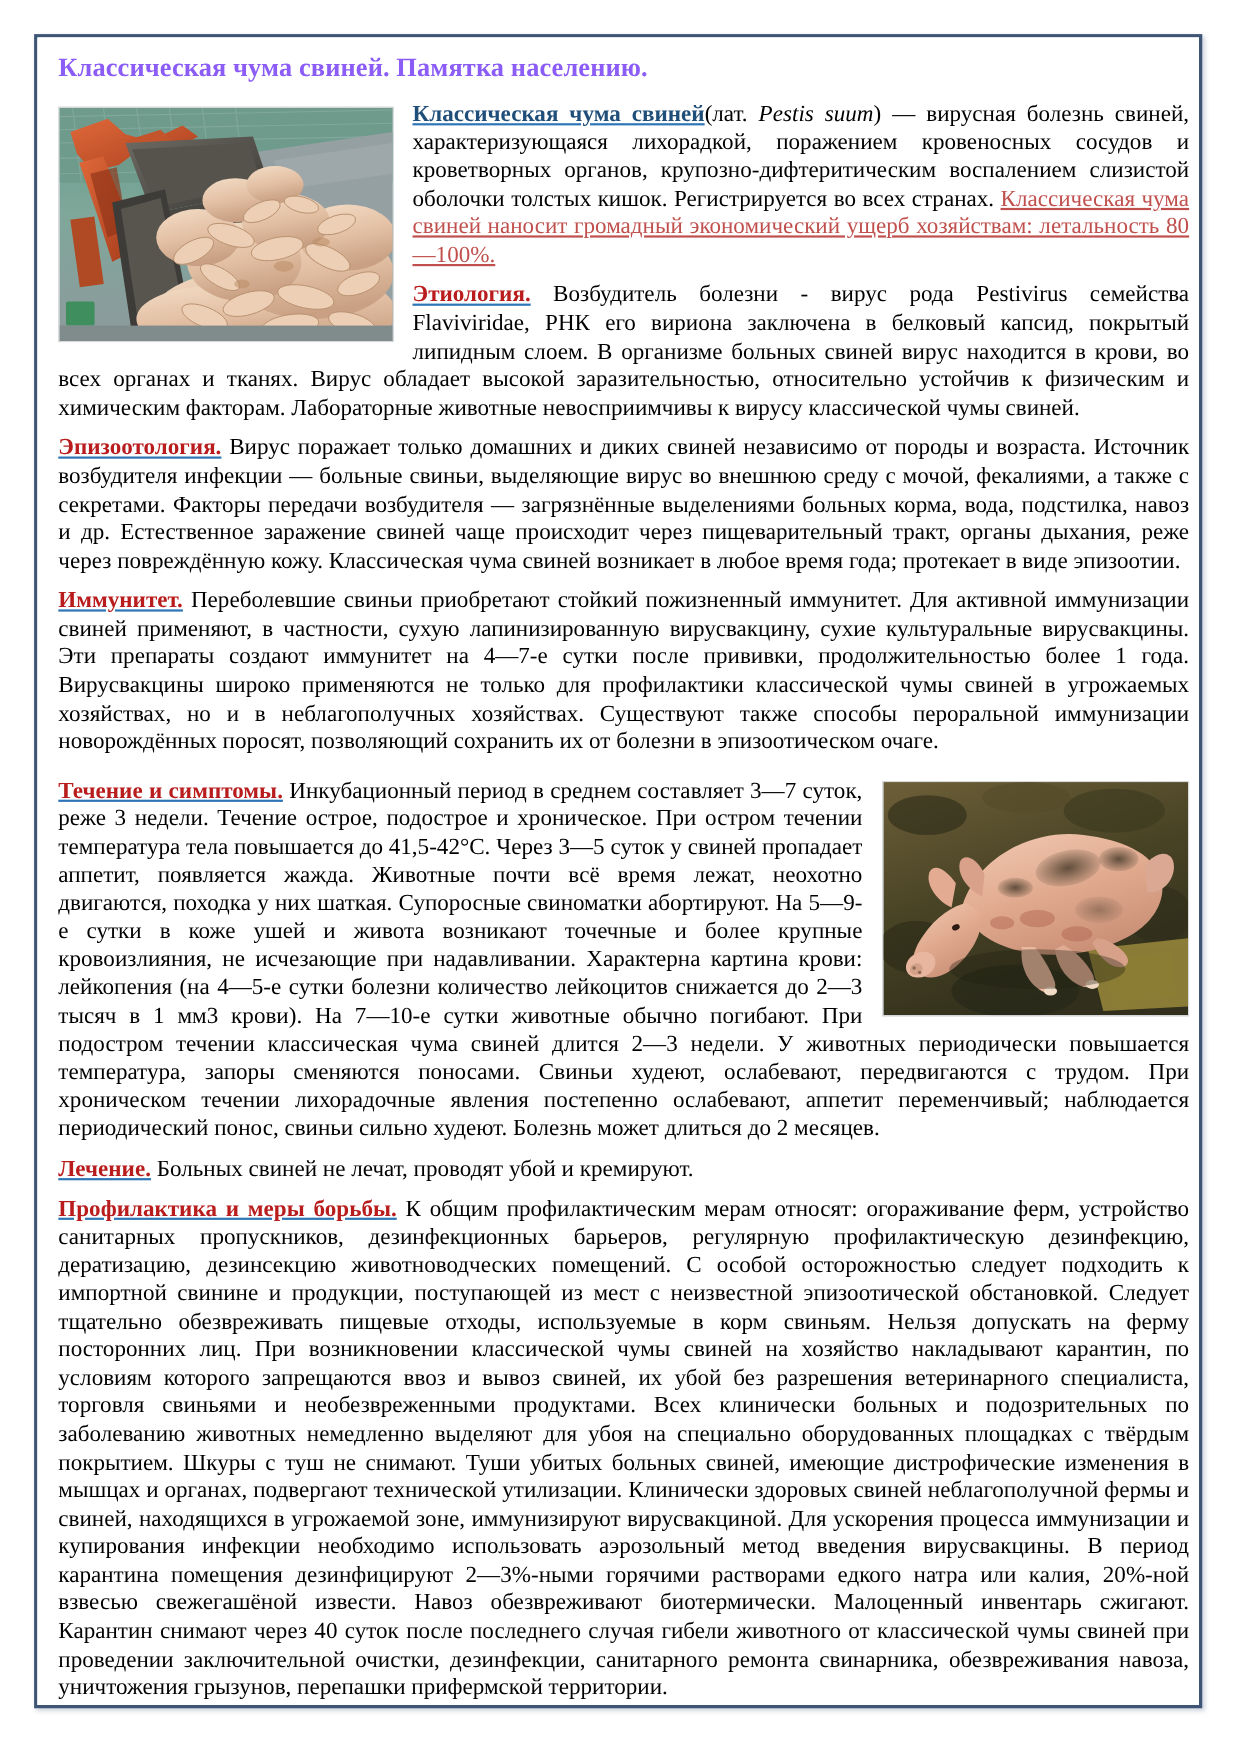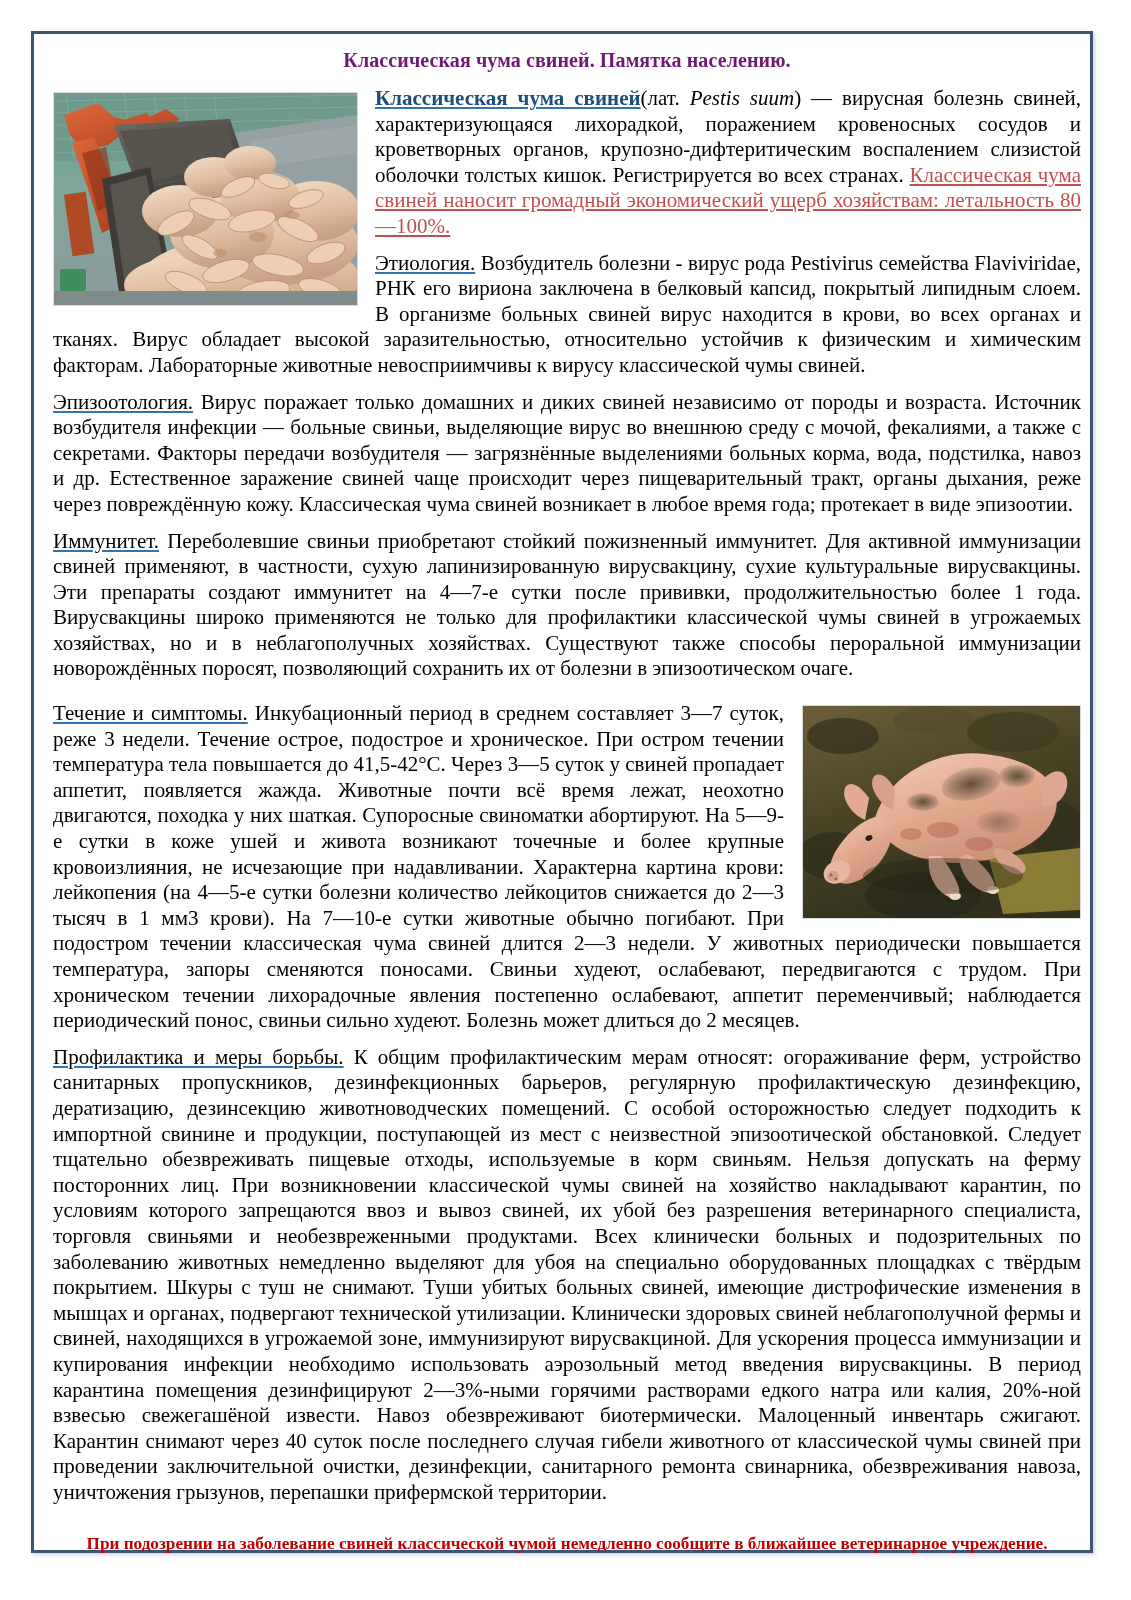--- a/index.html
+++ b/index.html
@@ -46,40 +46,40 @@
     position: absolute;
     left: 53px;
     top: 48px;
     width: 1028px;
     height: 1490px;
     box-sizing: border-box;
   }
 
   h1.doc-title {
     margin: 0 0 14px 0;
-    text-align: center;
-    font-size: 20px;
+    text-align: left;
+    font-size: 24px;
     font-weight: bold;
-    color: #701a75;
+    color: #8b5cf6;
     letter-spacing: 0.1px;
     line-height: 1.2;
   }
 
   p {
     margin: 0 0 11px 0;
     font-size: 21px;
     line-height: 25.6px;
     text-align: justify;
     text-justify: inter-word;
     hyphens: none;
   }
 
   .sect-head {
-    font-weight: normal;
-    color: #000000;
+    font-weight: bold;
+    color: #b91c1c;
     text-decoration: underline;
     text-decoration-color: #2e75b6;
     text-underline-offset: 2px;
   }
   .term-head {
     font-weight: bold;
     color: #1f4e79;
     text-decoration: underline;
     text-decoration-color: #2e75b6;
     text-underline-offset: 2px;
@@ -321,21 +321,23 @@
         <ellipse cx="140" cy="170" rx="80" ry="18" fill="#201f12" opacity="0.35"></ellipse>
       </svg>
     </div>
 
     <p>
       <span class="sect-head">Течение и симптомы.</span><span> Инкубационный период в среднем составляет 3—7 суток, реже 3 недели.  Течение острое, подострое и хроническое. При остром течении температура тела повышается до 41,5-42°С. Через 3—5 суток у свиней пропадает аппетит, появляется жажда. Животные почти всё время лежат, неохотно двигаются, походка у них шаткая. Супоросные свиноматки абортируют. На 5—9-е сутки в коже ушей и живота возникают точечные и более крупные кровоизлияния, не исчезающие при надавливании. Характерна картина крови: лейкопения (на 4—5-е сутки болезни количество лейкоцитов снижается до 2—3 тысяч в 1 мм3 крови). На 7—10-е сутки животные обычно погибают. При подостром течении классическая чума свиней длится 2—3 недели. У животных периодически повышается температура, запоры сменяются поносами. Свиньи худеют, ослабевают, передвигаются с трудом. При хроническом течении лихорадочные явления постепенно ослабевают, аппетит переменчивый; наблюдается периодический понос, свиньи сильно худеют. Болезнь может длиться до 2 месяцев.</span>
     </p>
 
     <div class="clear"></div>
 
+    <p>
+      <span class="sect-head">Лечение.</span><span> Больных свиней не лечат, проводят убой и кремируют.</span>
+    </p>
 
     <p>
       <span class="sect-head">Профилактика и меры борьбы.</span><span> К общим профилактическим мерам относят: огораживание ферм, устройство санитарных пропускников, дезинфекционных барьеров, регулярную профилактическую дезинфекцию, дератизацию, дезинсекцию животноводческих помещений. С особой осторожностью следует подходить к импортной свинине и продукции, поступающей из мест с неизвестной эпизоотической обстановкой. Следует тщательно обезвреживать пищевые отходы, используемые в корм свиньям. Нельзя допускать на ферму посторонних лиц. При возникновении классической чумы свиней на хозяйство накладывают карантин, по условиям которого запрещаются ввоз и вывоз свиней, их убой без разрешения ветеринарного специалиста, торговля свиньями и необезвреженными продуктами. Всех клинически больных и подозрительных по заболеванию животных немедленно выделяют для убоя на специально оборудованных площадках с твёрдым покрытием. Шкуры с туш не снимают. Туши убитых больных свиней, имеющие дистрофические изменения в мышцах и органах, подвергают технической утилизации. Клинически здоровых свиней неблагополучной фермы и свиней, находящихся в угрожаемой зоне, иммунизируют вирусвакциной. Для ускорения процесса иммунизации и купирования инфекции необходимо использовать аэрозольный метод введения вирусвакцины. В период карантина помещения дезинфицируют 2—3%-ными горячими растворами едкого натра или калия, 20%-ной взвесью свежегашёной извести. Навоз обезвреживают биотермически. Малоценный инвентарь сжигают. Карантин снимают через 40 суток после последнего случая гибели животного от классической чумы свиней при проведении заключительной очистки, дезинфекции, санитарного ремонта свинарника, обезвреживания навоза, уничтожения грызунов, перепашки прифермской территории.</span>
     </p>
 
-    <p class="footer-note">При подозрении на заболевание свиней классической чумой немедленно сообщите в ближайшее ветеринарное учреждение.</p>
 
   </div>
 </div>
 
 </body></html>

